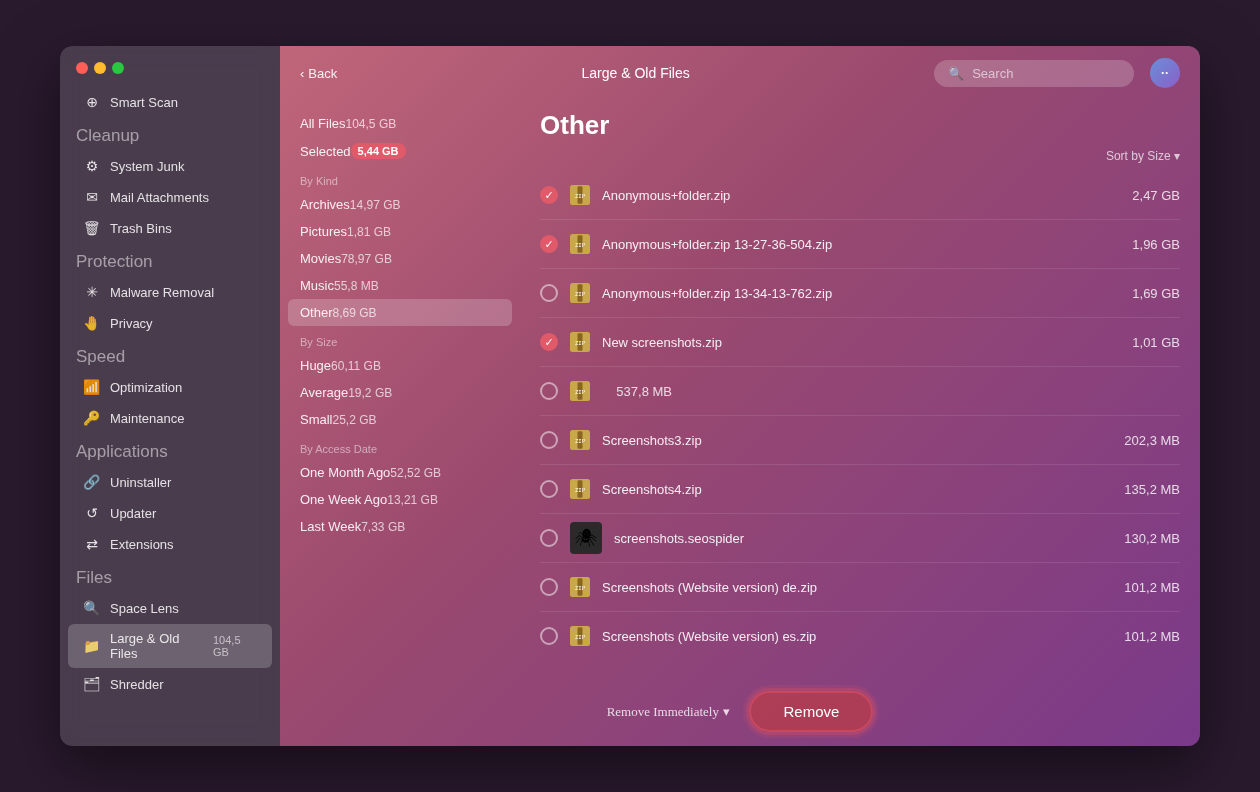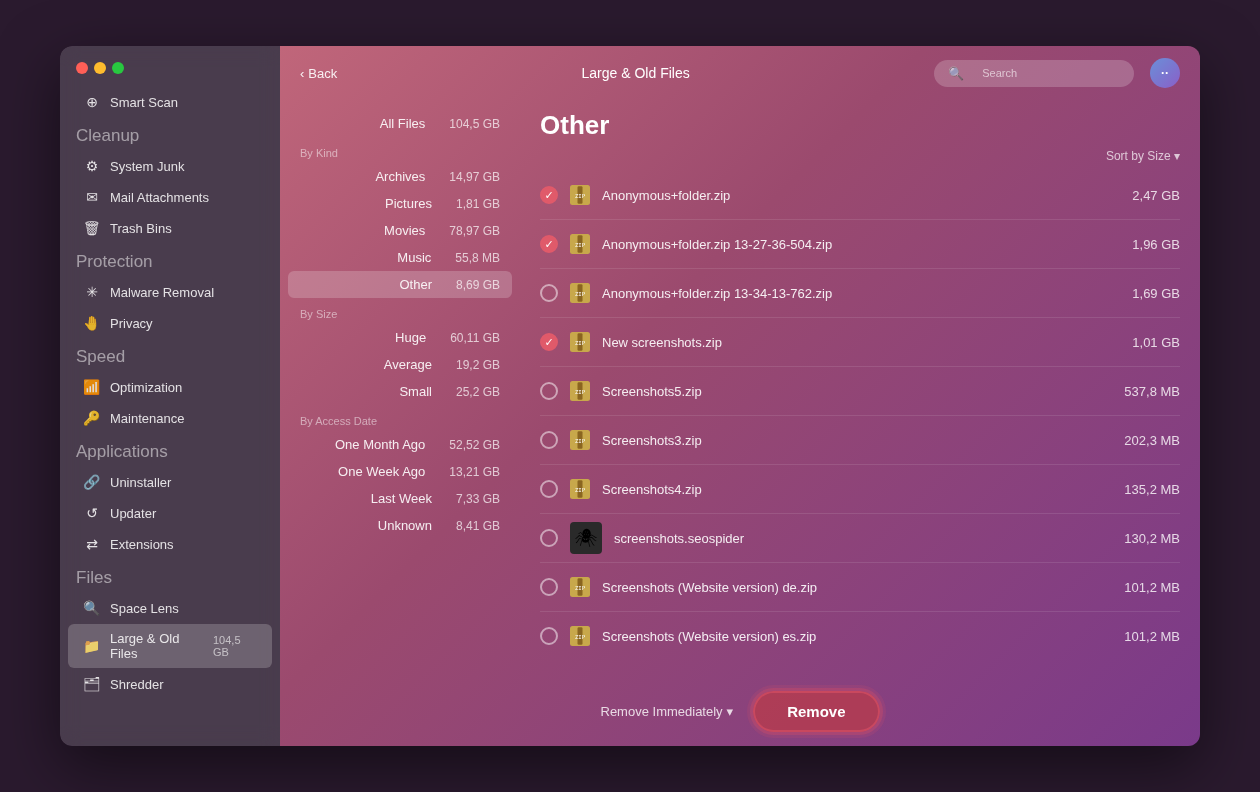--- a/index.html
+++ b/index.html
@@ -111,23 +111,22 @@
       border-radius: 20px;
       padding: 6px 14px;
       gap: 8px;
       width: 200px;
     }
     .search-input {
       background: none;
       border: none;
       outline: none;
       color: rgba(255,255,255,0.8);
-      font-size: 11px;
+      font-size: 13px;
       width: 150px;
-      margin-left: 10px;
     }
     .search-input::placeholder { color: rgba(255,255,255,0.6); }
     .avatar {
       width: 30px; height: 30px; border-radius: 50%;
       background: linear-gradient(135deg, #6a8fd8, #8a5fc8);
       display: flex; align-items: center; justify-content: center;
       color: white; font-size: 12px; font-weight: bold;
       flex-shrink: 0;
     }
     
@@ -140,25 +139,24 @@
     .left-panel {
       width: 240px;
       padding: 10px 0;
       flex-shrink: 0;
       overflow-y: auto;
       color: rgba(255,255,255,0.9);
       font-size: 13px;
     }
     .panel-row {
       display: flex;
-      justify-content: flex-end;
+      justify-content: flex-start;
       align-items: center;
       padding: 6px 20px;
       cursor: pointer;
-      gap: 24px;
     }
     .panel-row.active {
       background: rgba(255,255,255,0.2);
       border-radius: 6px;
       margin: 0 8px;
       padding: 6px 12px;
     }
     .panel-row-label { font-size: 13px; }
     .panel-row-size { font-size: 12px; color: rgba(255,255,255,0.7); }
     .badge {
@@ -243,29 +241,30 @@
       flex-shrink: 0;
       position: relative;
     }
     .remove-immediately {
       font-size: 13px;
       color: rgba(255,255,255,0.8);
       cursor: pointer;
       display: flex;
       align-items: center;
       gap: 4px;
+      font-family: Liberation Serif, serif;
     }
     .remove-btn {
       background: rgba(180,60,80,0.85);
       color: white;
       border: 2px solid rgba(220,80,100,0.6);
       border-radius: 22px;
       padding: 10px 32px;
       font-size: 15px;
-      font-weight: 700;
+      font-weight: 400;
       cursor: pointer;
       box-shadow: 0 0 0 3px rgba(220,80,100,0.3), 0 0 0 6px rgba(220,80,100,0.15);
     }
     
     .zip-icon-wrapper {
       width: 20px; height: 32px;
       flex-shrink: 0;
       display: flex; align-items: center; justify-content: center;
     }
     
@@ -370,20 +369,24 @@
       </div>
     </div>
 
     <div class="content">
 
       <div class="left-panel">
         <div class="panel-row">
           <span class="panel-row-label">All Files</span>
           <span class="panel-row-size">104,5 GB</span>
         </div>
+        <div class="panel-row">
+          <span class="panel-row-label">Selected</span>
+          <span class="badge">5,44 GB</span>
+        </div>
         <div class="section-header">By Kind</div>
         <div class="panel-row">
           <span class="panel-row-label">Archives</span>
           <span class="panel-row-size">14,97 GB</span>
         </div>
         <div class="panel-row">
           <span class="panel-row-label">Pictures</span>
           <span class="panel-row-size">1,81 GB</span>
         </div>
         <div class="panel-row">
@@ -416,24 +419,20 @@
           <span class="panel-row-label">One Month Ago</span>
           <span class="panel-row-size">52,52 GB</span>
         </div>
         <div class="panel-row">
           <span class="panel-row-label">One Week Ago</span>
           <span class="panel-row-size">13,21 GB</span>
         </div>
         <div class="panel-row">
           <span class="panel-row-label">Last Week</span>
           <span class="panel-row-size">7,33 GB</span>
-        </div>
-        <div class="panel-row">
-          <span class="panel-row-label">Unknown</span>
-          <span class="panel-row-size">8,41 GB</span>
         </div>
       </div>
 
       <div class="right-panel">
         <div class="category-title">Other</div>
         <div class="sort-row">
           <span>Sort by Size ▾</span>
         </div>
         <div class="file-list">
 
@@ -487,21 +486,20 @@
           </div>
           <div class="file-row">
             <div class="checkbox"></div>
             <div class="zip-icon-wrapper">
               <svg width="32" height="32" viewBox="0 0 32 32">
                   <rect width="32" height="32" rx="4" fill="#c8a84b"></rect>
                   <rect x="12" y="2" width="8" height="28" rx="2" fill="#8a6520"></rect>
                   <text x="16" y="20" font-size="9" fill="white" text-anchor="middle" font-family="monospace">ZIP</text>
                 </svg>
             </div>
-            <span class="file-name">Screenshots5.zip</span>
             <span class="file-size">537,8 MB</span>
           </div>
           <div class="file-row">
             <div class="checkbox"></div>
             <div class="zip-icon-wrapper">
               <svg width="32" height="32" viewBox="0 0 32 32">
                   <rect width="32" height="32" rx="4" fill="#c8a84b"></rect>
                   <rect x="12" y="2" width="8" height="28" rx="2" fill="#8a6520"></rect>
                   <text x="16" y="20" font-size="9" fill="white" text-anchor="middle" font-family="monospace">ZIP</text>
                 </svg>

